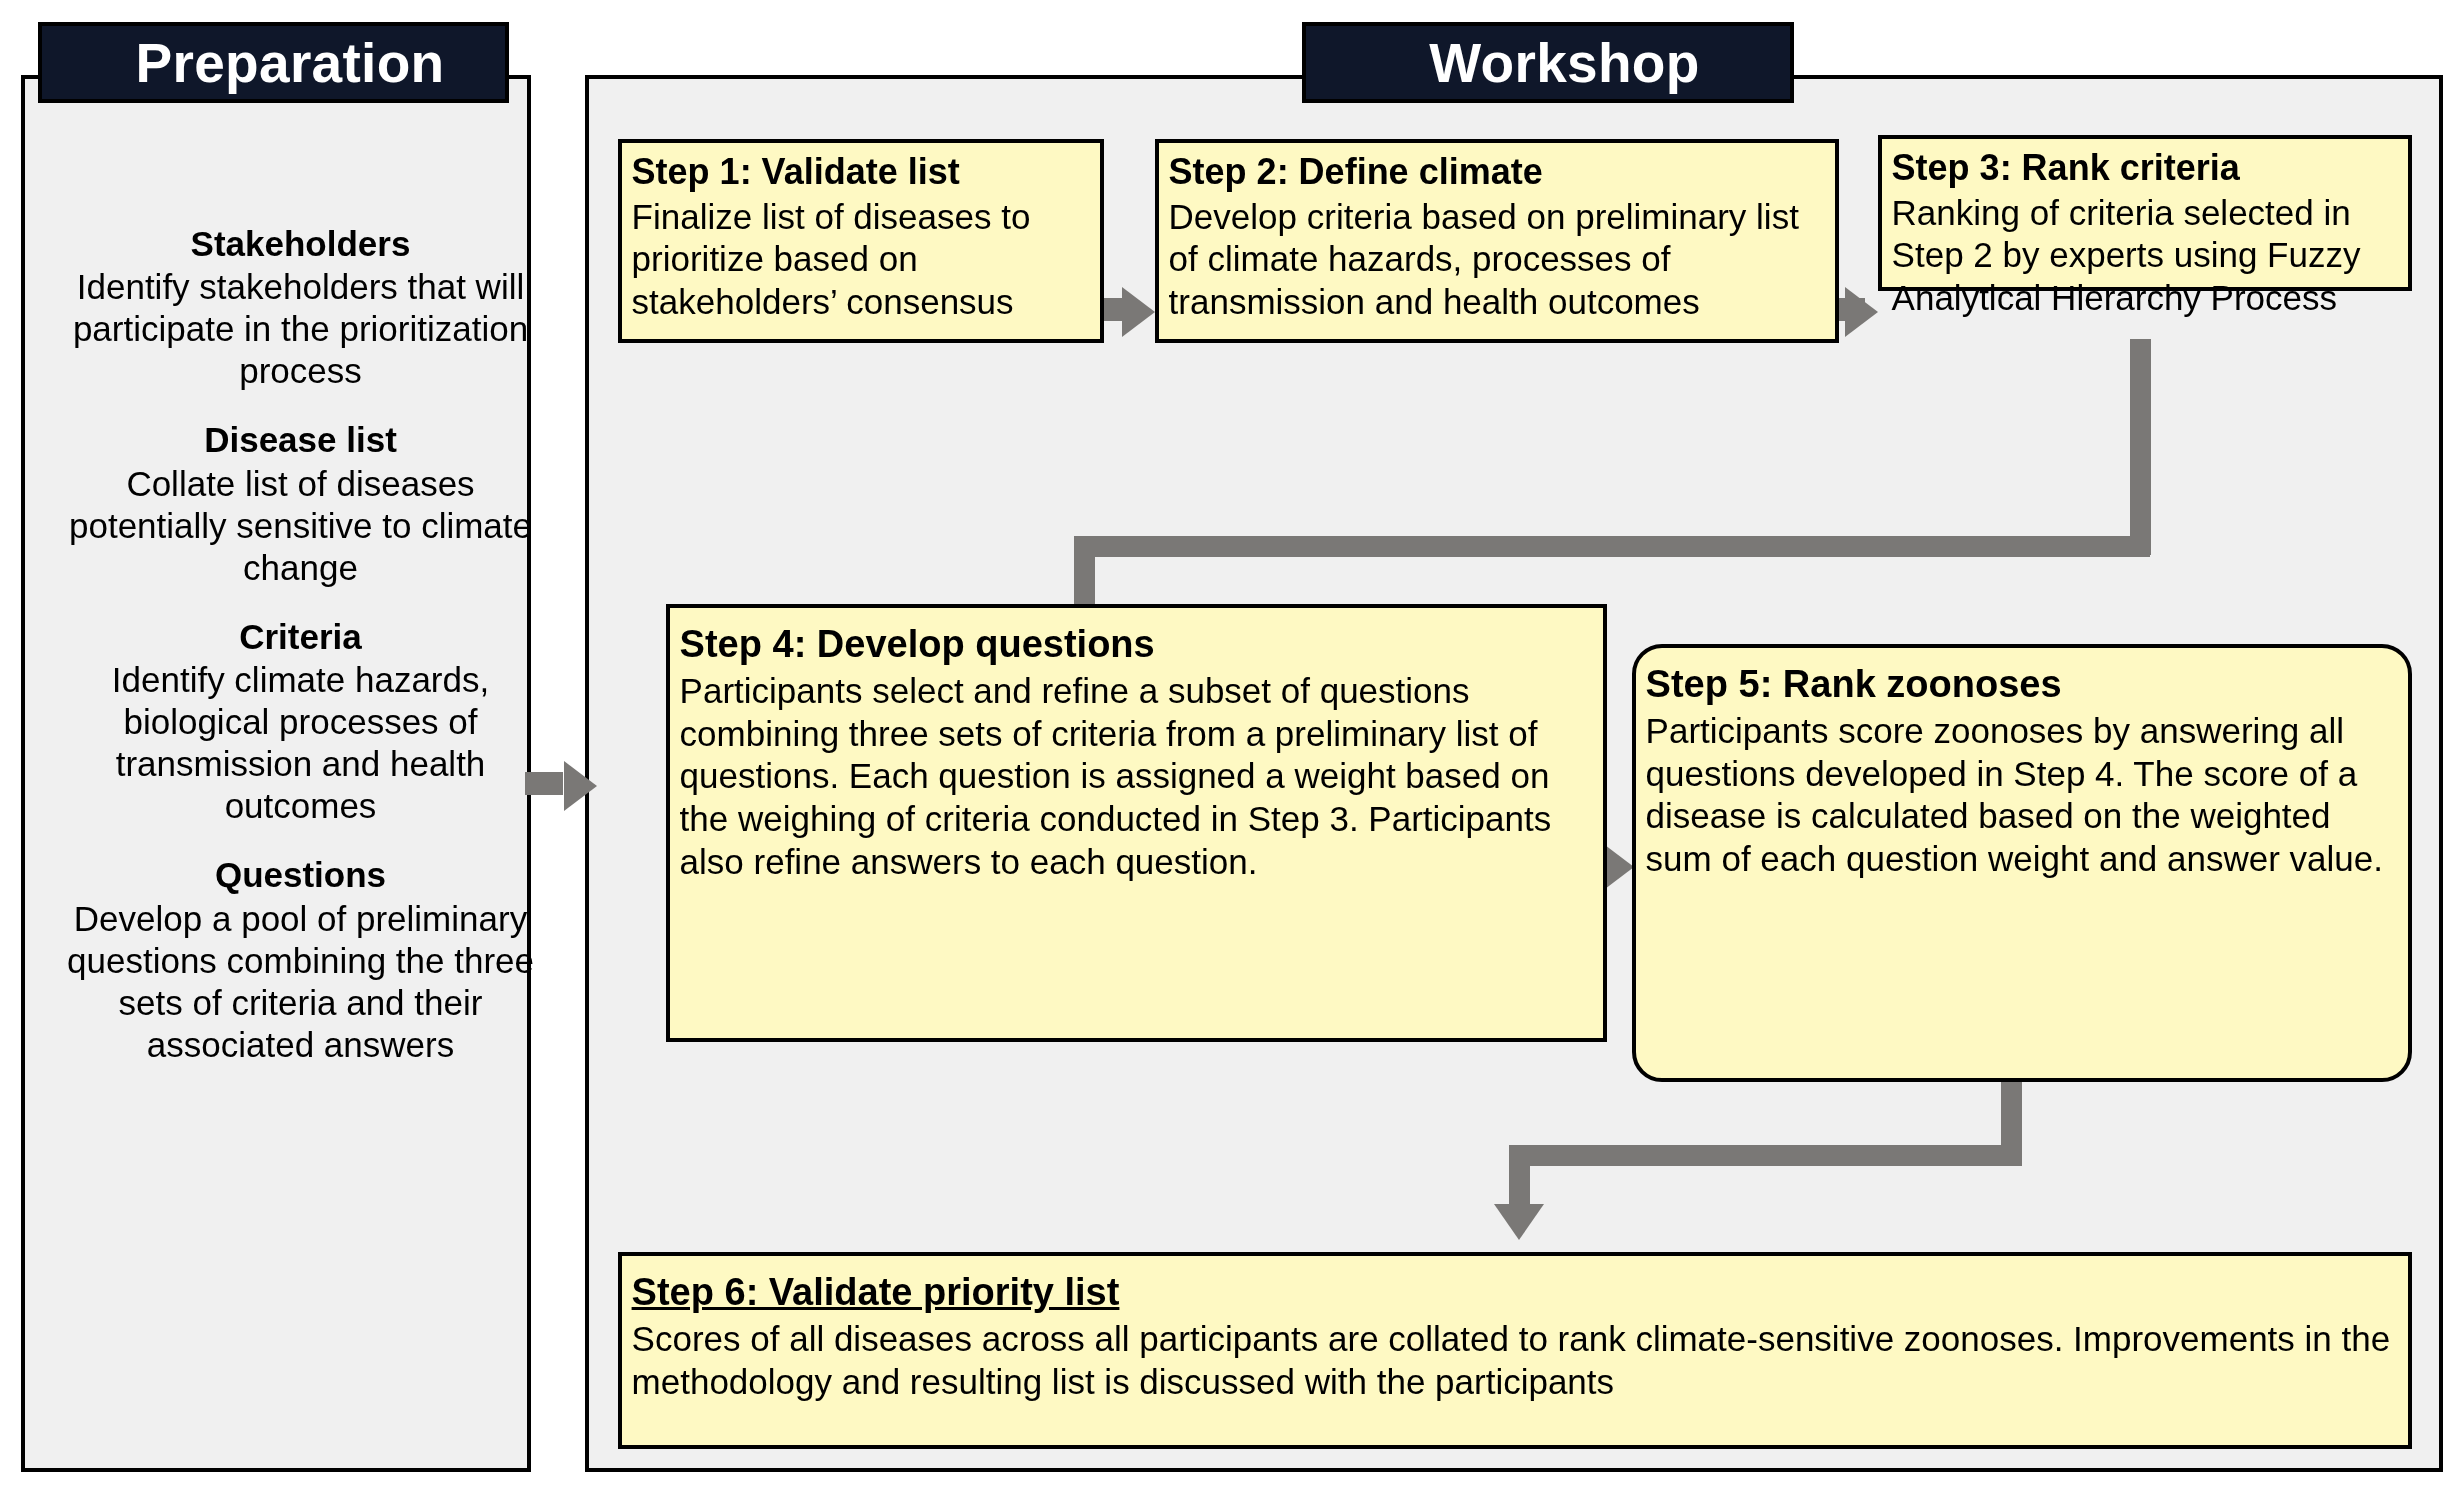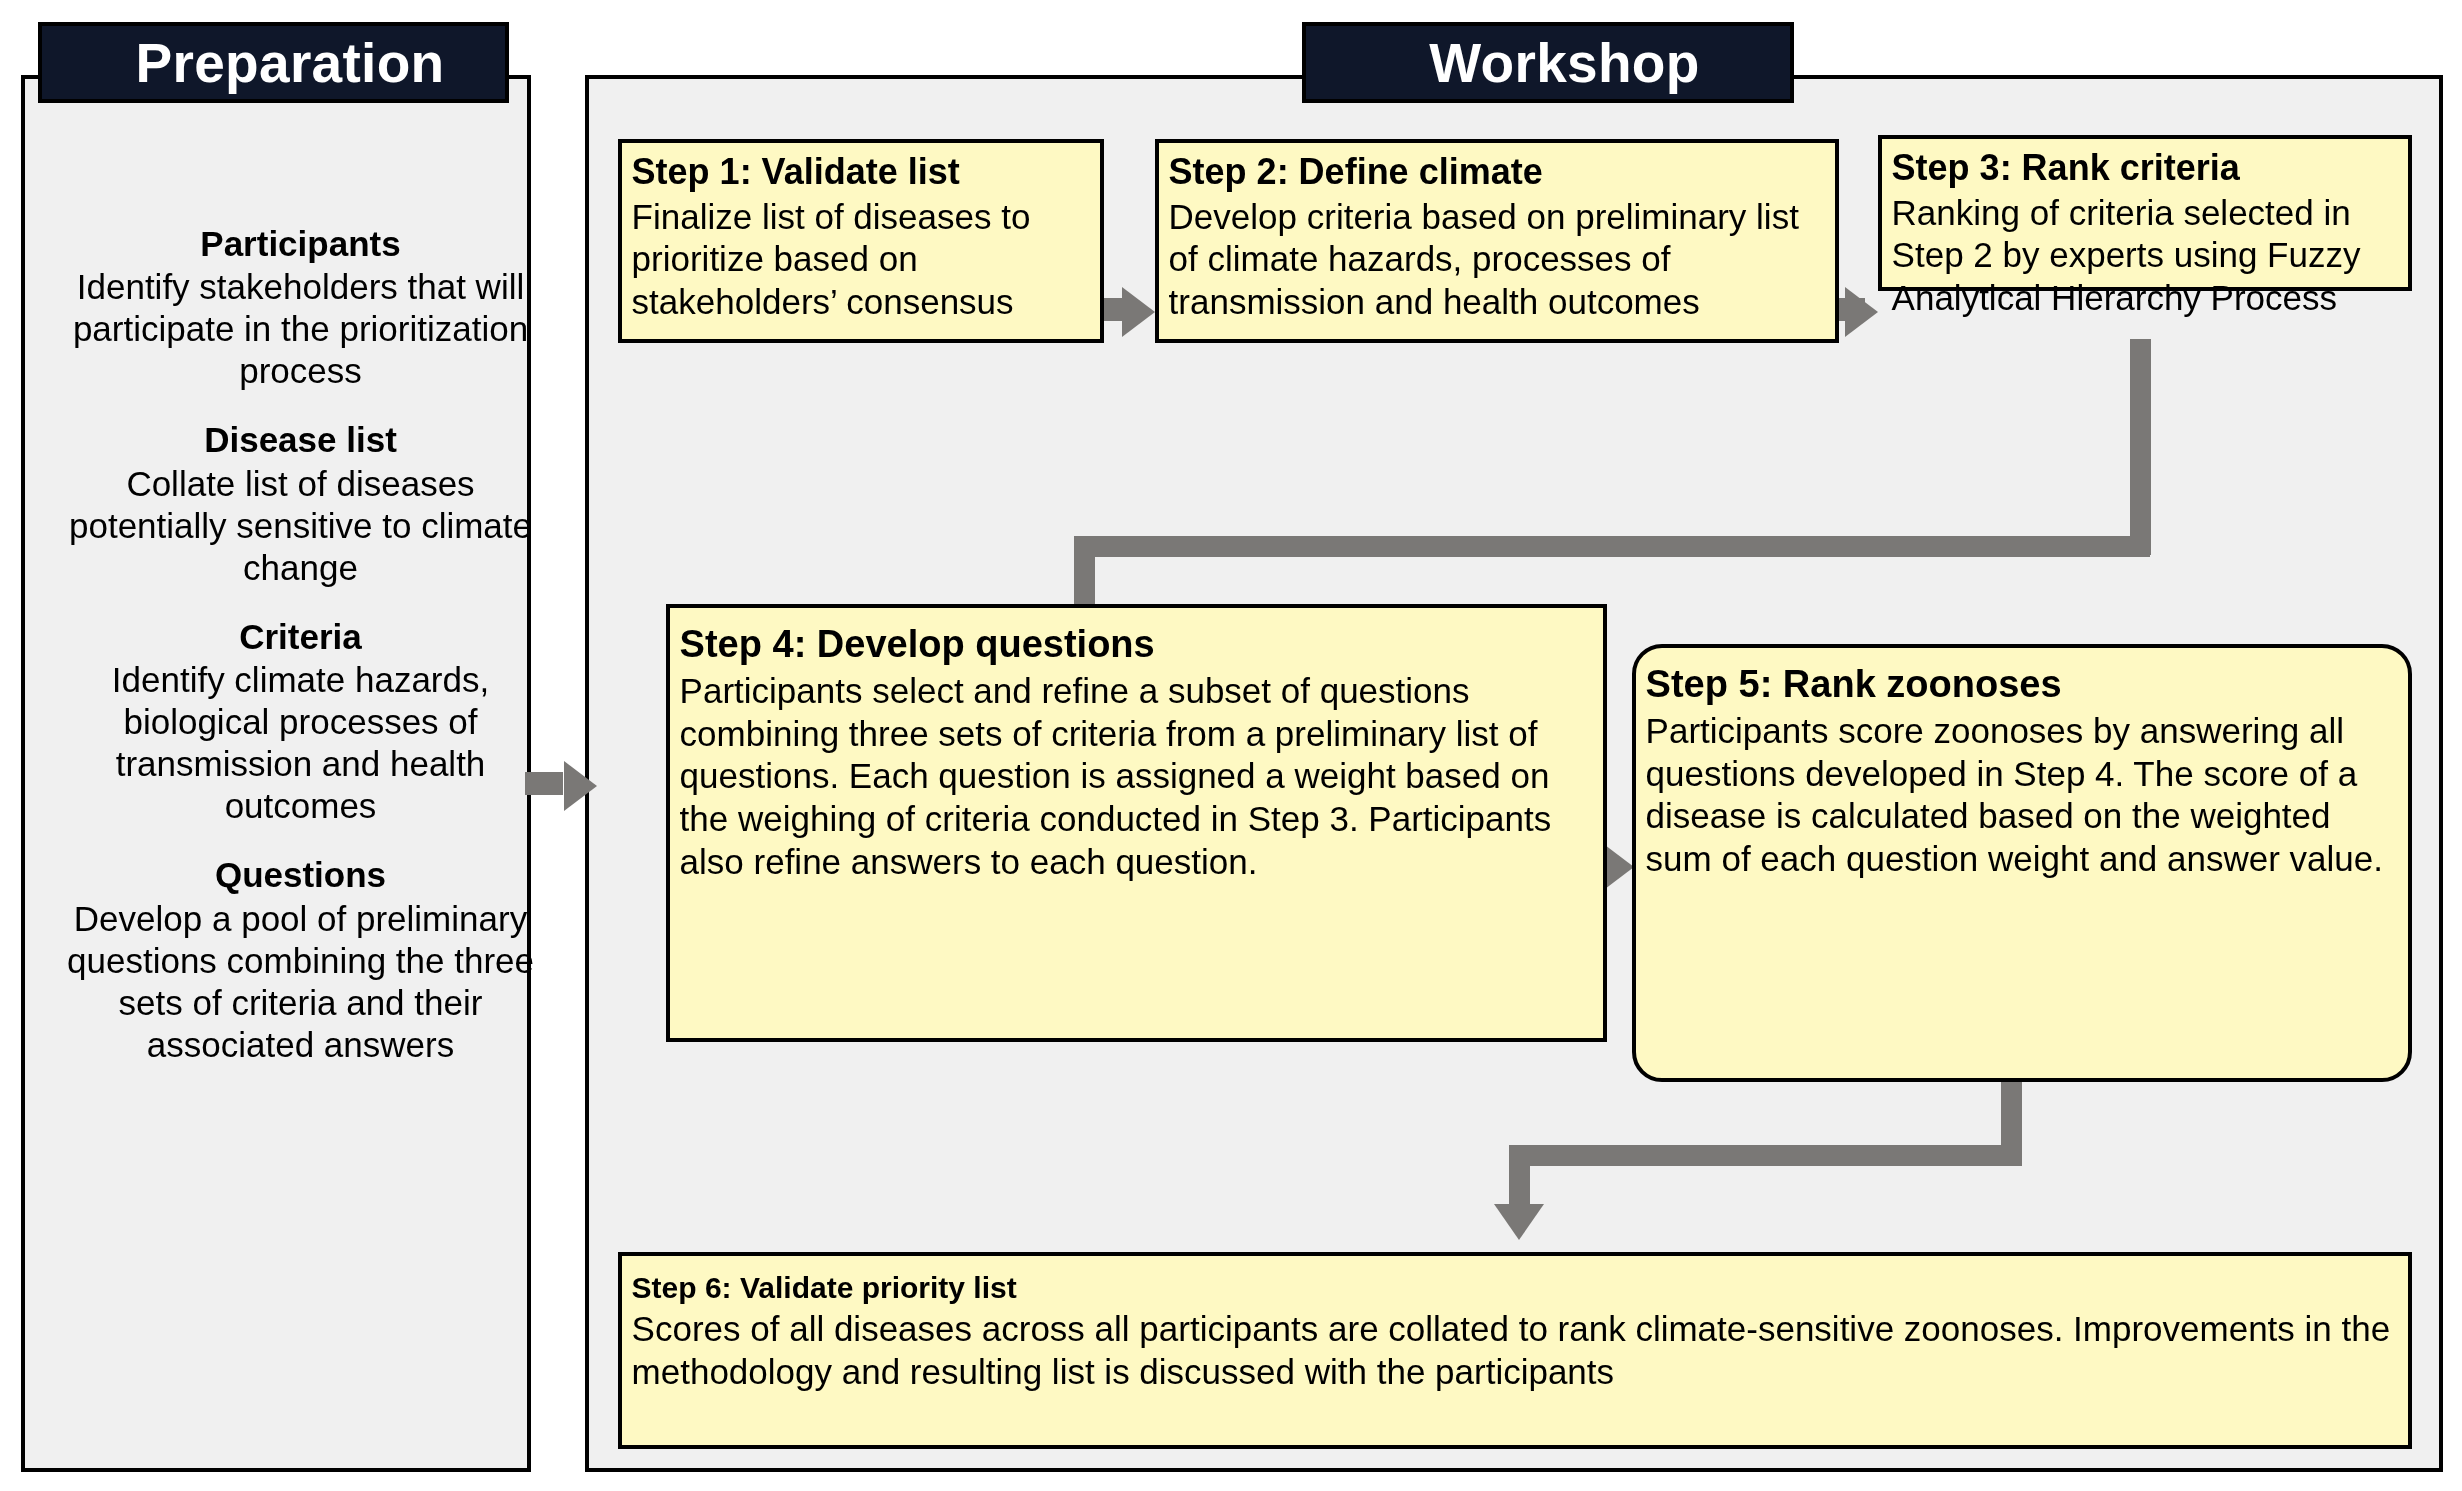--- a/index.html
+++ b/index.html
@@ -118,21 +118,21 @@
   }
 
   #step1 { left: 618px;  top: 139px;  width: 486px;  height: 204px; }
   #step2 { left: 1155px; top: 139px;  width: 684px; height: 204px; }
   #step3 { left: 1878px; top: 135px;  width: 534px;  height: 156px; }
   #step4 { left: 618px;  top: 604px;  width: 941px; height: 438px; margin-left: 48px; }
   #step5 { left: 1632px; top: 644px;  width: 780px; height: 438px; border-radius: 30px; }
   #step6 { left: 618px;  top: 1252px; width: 1794px; height: 197px; }
 
   #step4 .step-title, #step5 .step-title { font-size: 38px; }
-  #step6 .step-title { font-size: 30px; }
+  #step6 .step-title { font-size: 38px; text-decoration: underline; }
   #step4 { padding-top: 13.7px; }
   #step5 { padding-top: 13.7px; }
   #step6 { padding-top: 13.7px; }
 
   
   .conn {
     position: absolute;
     background: #7a7876;
     z-index: 3;
   }
@@ -183,21 +183,21 @@
 </style>
 </head>
 <body>
 
 <div id="canvas">
 
   <div class="phase-panel" id="prep-panel">
     <div id="prep-body">
 
       <div class="prep-block">
-        <div class="prep-title">Participants</div>
+        <div class="prep-title">Stakeholders</div>
         <div class="prep-text">Identify stakeholders that will participate in the prioritization process</div>
       </div>
 
       <div class="prep-block">
         <div class="prep-title">Disease list</div>
         <div class="prep-text">Collate list of diseases potentially sensitive to climate change</div>
       </div>
 
       <div class="prep-block">
         <div class="prep-title">Criteria</div>

